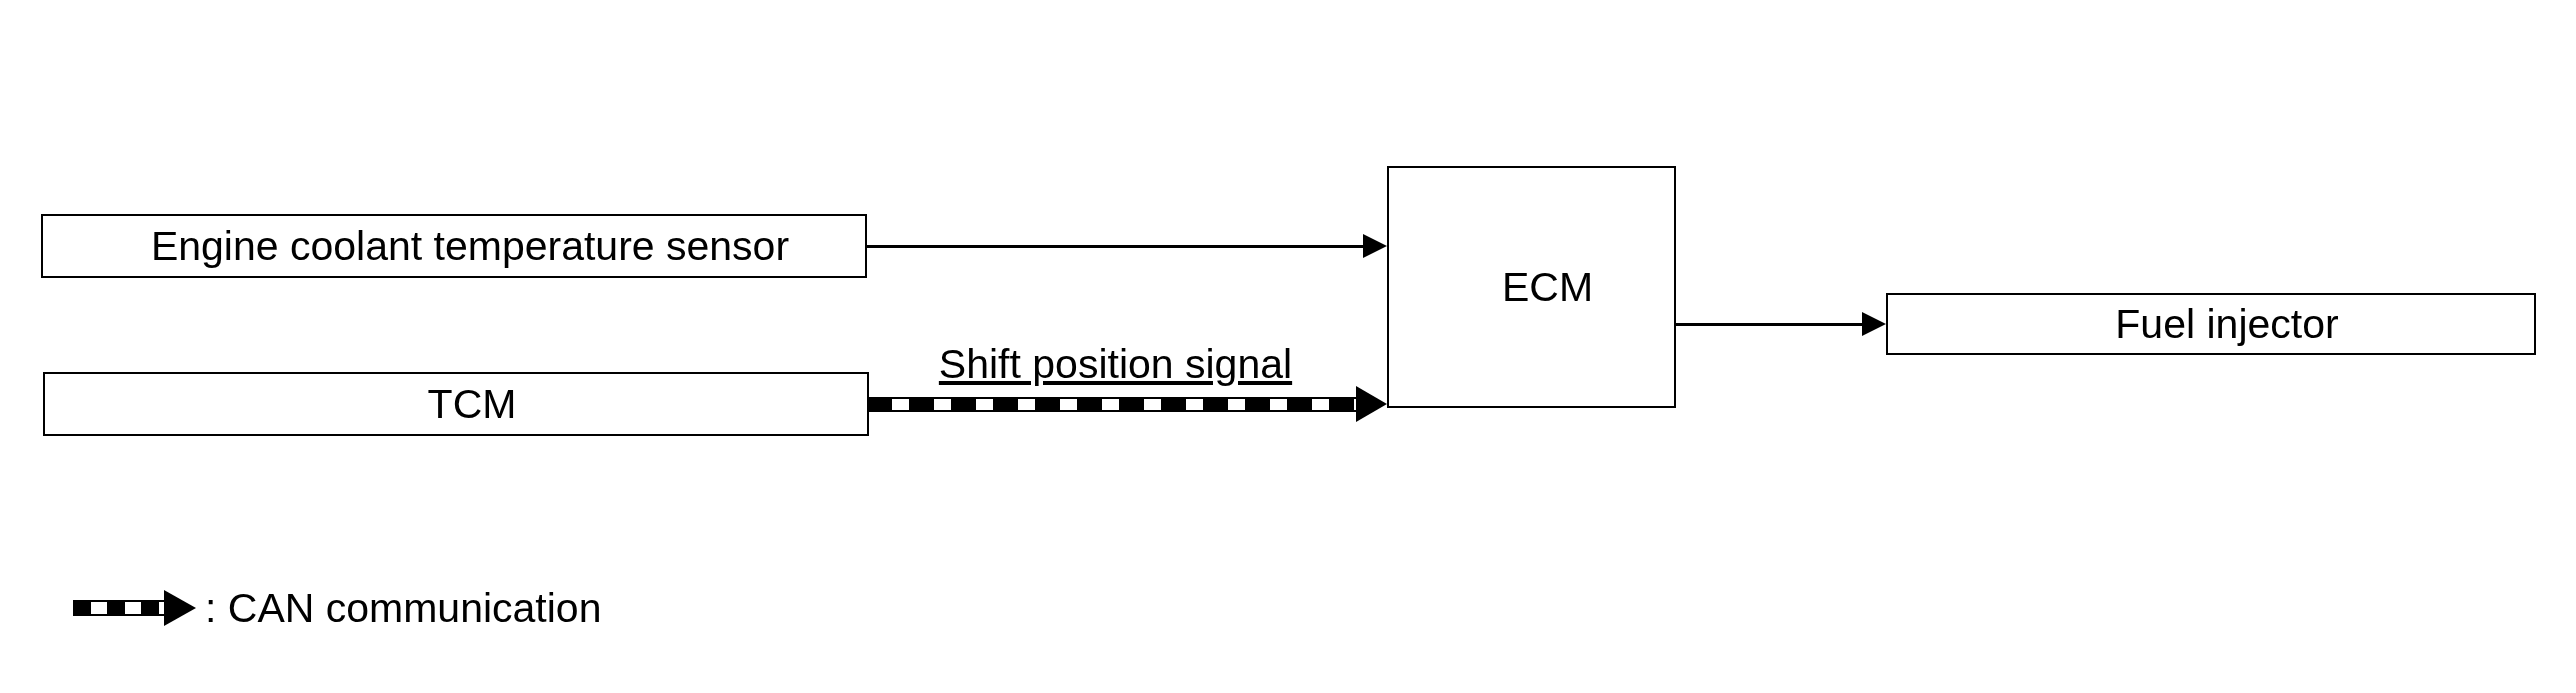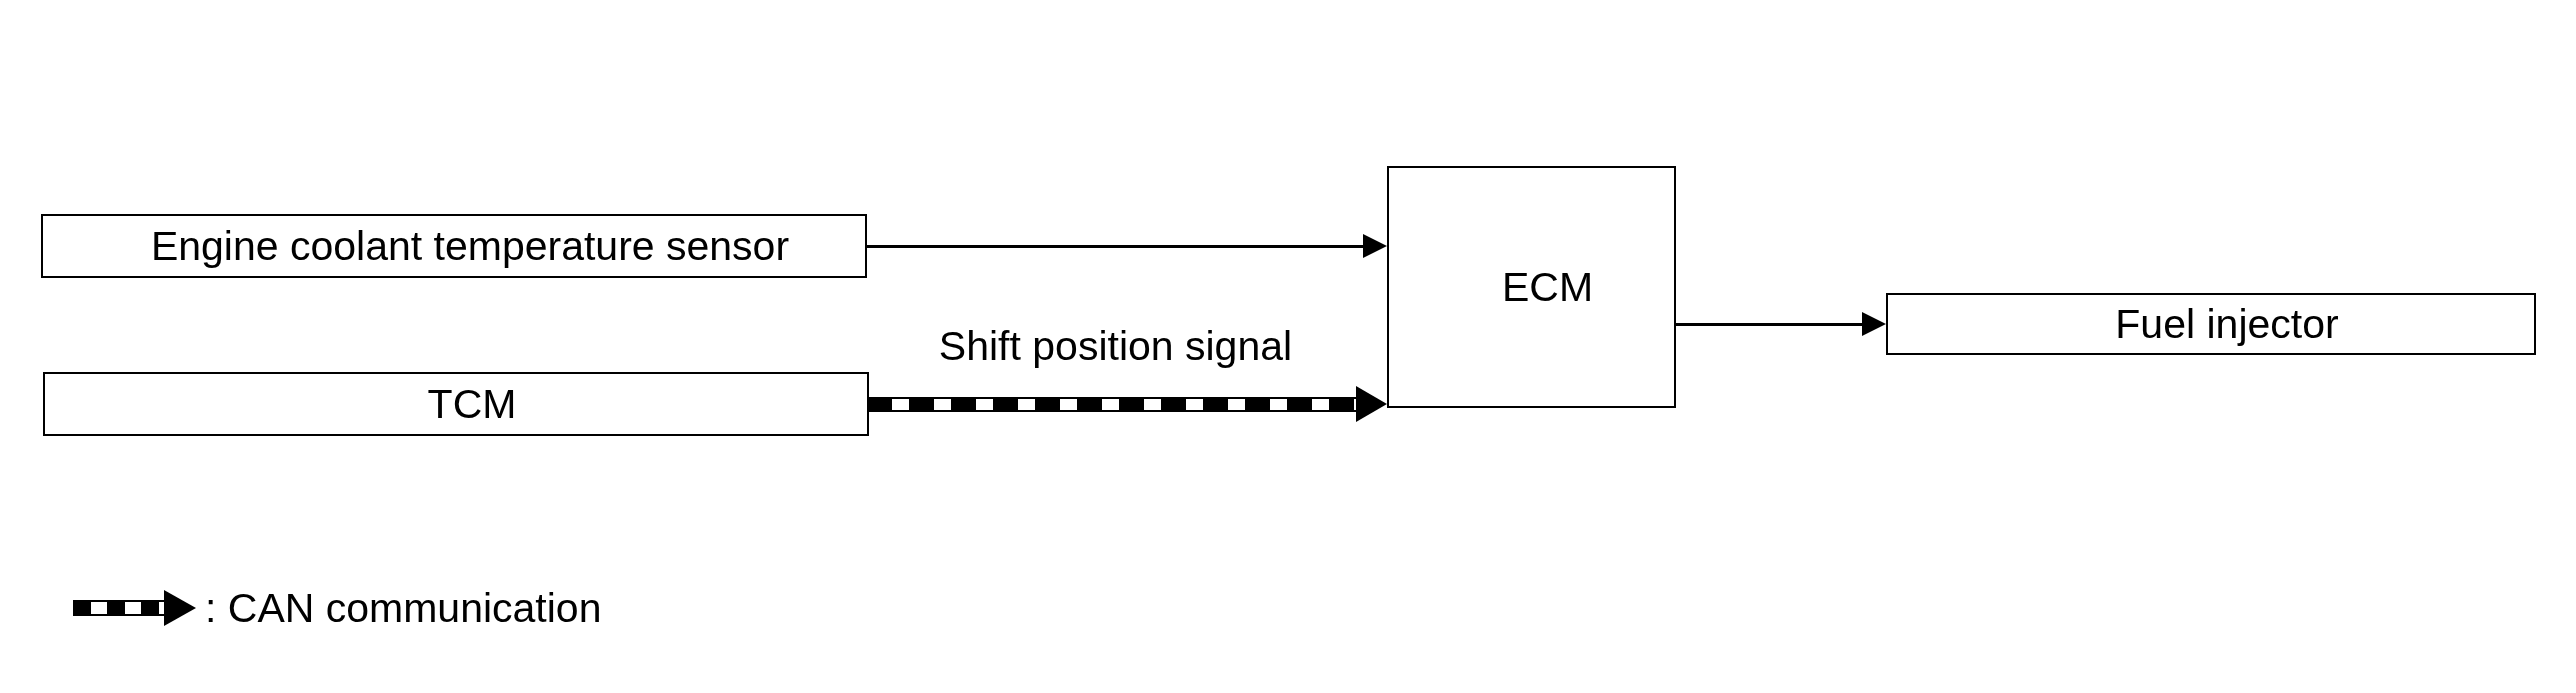--- a/index.html
+++ b/index.html
@@ -113,21 +113,21 @@
     <span>ECM</span>
   </div>
 
   <div class="box" style="left:1886px; top:293px; width:650px; height:62px;">
     <span>Fuel injector</span>
   </div>
 
   <div class="hline" style="left:867px; top:245px; width:497px;"></div>
   <div class="arrowhead" style="left:1363px; top:234px;"></div>
 
-  <div class="edge-label" style="left:867px; top:323px; width:497px;">Shift position signal</div>
+  <div class="edge-label" style="left:867px; top:341px; width:497px;text-decoration:underline;">Shift position signal</div>
   <div class="can-band" style="left:867px; top:397px; width:489px;"></div>
   <div class="can-arrowhead" style="left:1356px; top:386px;"></div>
 
   <div class="hline" style="left:1676px; top:323px; width:187px;"></div>
   <div class="arrowhead" style="left:1862px; top:312px;"></div>
 
   <div id="legend">
     <span class="legend-band"></span>
     <span class="legend-head"></span>
     <span class="legend-text">: CAN communication</span>

